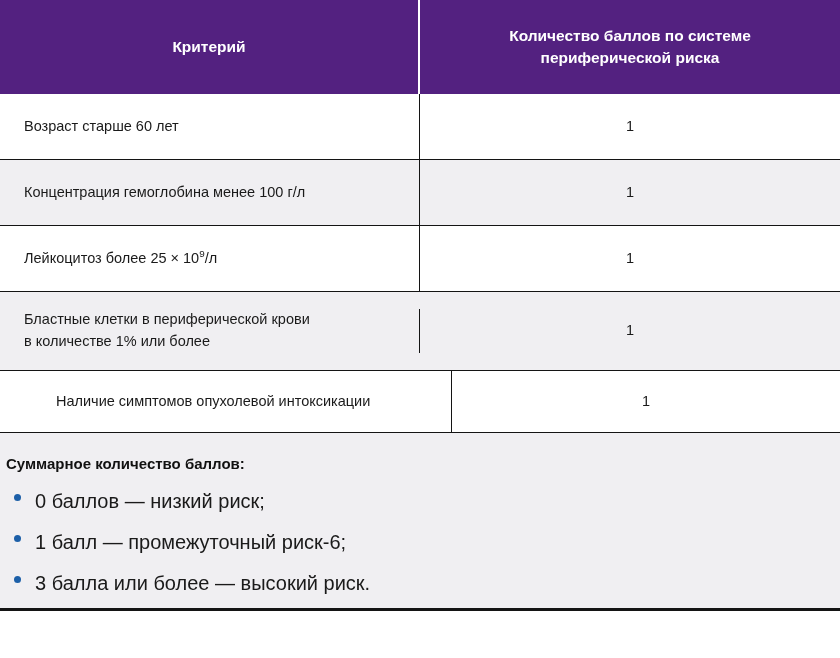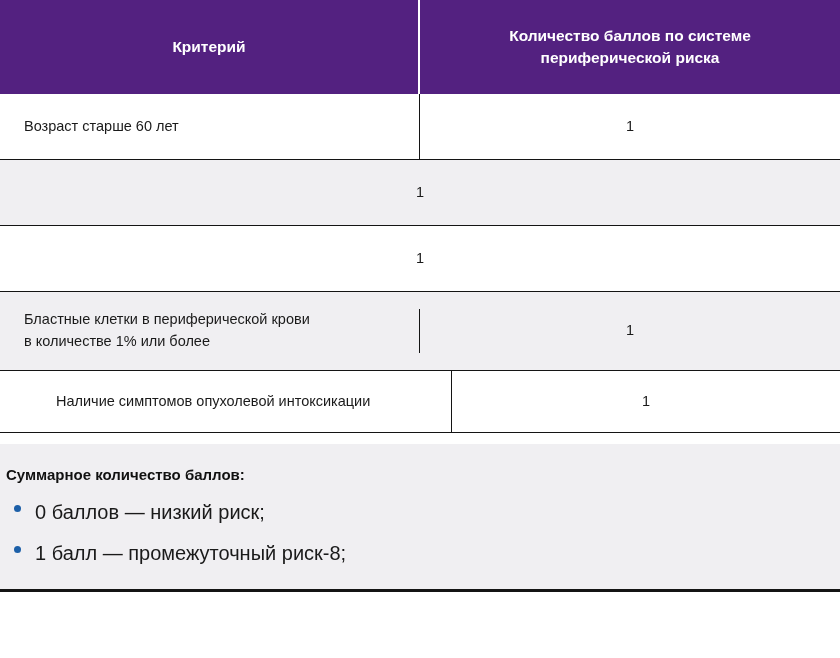--- a/index.html
+++ b/index.html
@@ -161,26 +161,32 @@
     <div class="tr r1">
       <div class="td td-left">
         <span class="cell-text">Возраст старше 60 лет</span>
       </div>
       <div class="td td-right">
         <span>1</span>
       </div>
     </div>
 
     <div class="tr r2 alt">
+      <div class="td td-left">
+        <span class="cell-text">Концентрация гемоглобина менее 100 г/л</span>
+      </div>
       <div class="td td-right">
         <span>1</span>
       </div>
     </div>
 
     <div class="tr r3">
+      <div class="td td-left">
+        <span class="cell-text"><span>Лейкоцитоз более 25 × 10</span><sup>9</sup><span>/л</span></span>
+      </div>
       <div class="td td-right">
         <span>1</span>
       </div>
     </div>
 
     <div class="tr r4 alt">
       <div class="td td-left">
         <span class="cell-text">
           <span>Бластные клетки в периферической крови</span><br>
           <span>в количестве 1% или более</span>
@@ -204,18 +210,22 @@
 
   <div class="tfoot">
     <div class="foot-title">Суммарное количество баллов:</div>
     <ul class="foot-list">
       <li class="foot-item">
         <span class="bullet"></span>
         <span>0 баллов — низкий риск;</span>
       </li>
       <li class="foot-item">
         <span class="bullet"></span>
-        <span>1 балл — промежуточный риск-8;</span>
+        <span>1 балл — промежуточный риск-6;</span>
+      </li>
+      <li class="foot-item">
+        <span class="bullet"></span>
+        <span>3 балла или более — высокий риск.</span>
       </li>
     </ul>
   </div>
 
 </div>
 
 </body></html>

